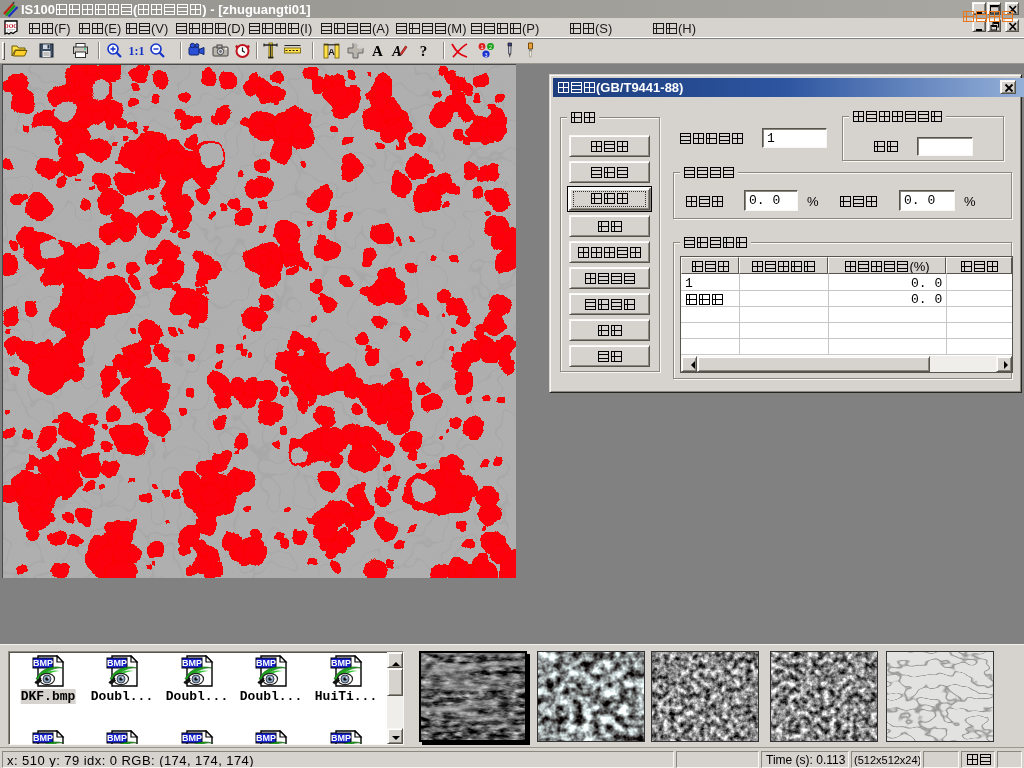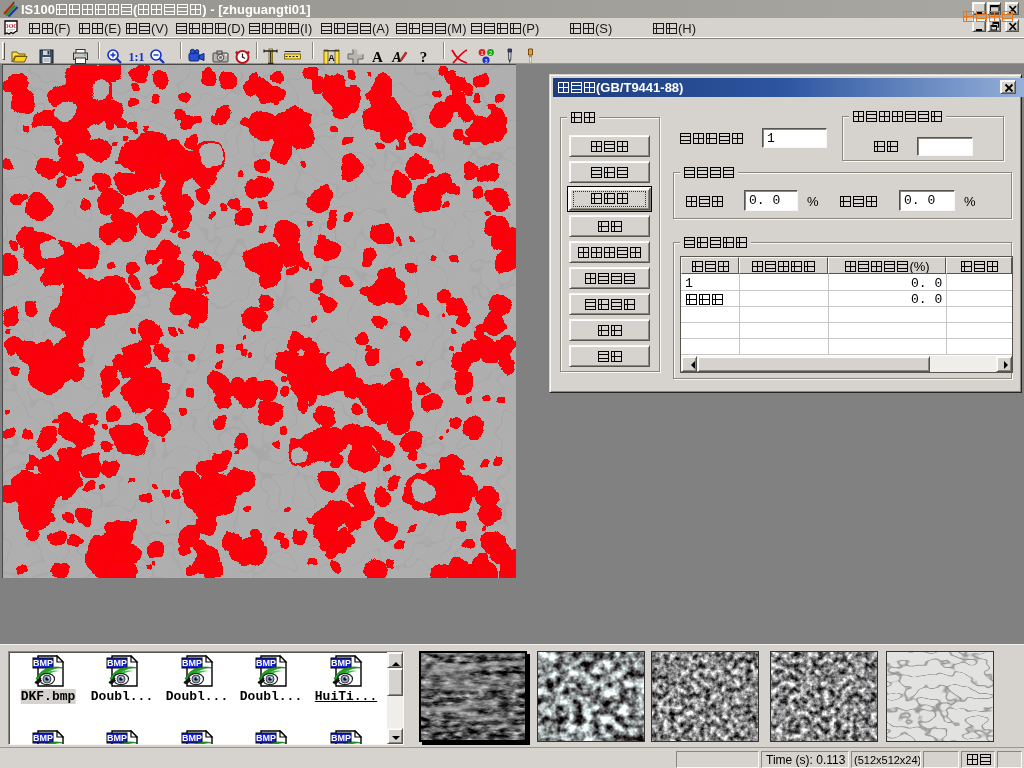--- a/index.html
+++ b/index.html
@@ -10,21 +10,21 @@
 .c1:after{content:"";position:absolute;left:0;right:0;top:6px;border-top:1px solid currentColor}
 .c2:after{content:"";position:absolute;top:0;bottom:0;left:2px;border-left:1px solid currentColor}
 .abs{position:absolute}
 #title{left:0;top:0;width:1024px;height:33px;background:linear-gradient(90deg,#96948e,#a9a7a1);color:#fff;font-weight:bold}
 #title .txt{position:absolute;left:21px;top:2px;white-space:nowrap}
 .wbtn{position:absolute;width:14px;height:13px;background:#d6d3ce;border:1px solid;border-color:#f6f5f2 #57544e #57544e #f6f5f2;box-shadow:inset 1px 1px 0 #fff, inset -1px -1px 0 #8a877f}
 .wbtn svg{position:absolute;left:1px;top:1px}
 #menubar{left:0;top:18px;width:1024px;height:20px;background:#d6d3ce;border-bottom:1px solid #fff;color:#1a1a1a}
 .mi{position:absolute;top:3px;white-space:nowrap}
 #toolbar{left:0;top:39px;width:1024px;height:25px;background:#d6d3ce;border-bottom:1px solid #9a978f}
-.ti{position:absolute;top:8px}
+.ti{position:absolute;top:2px}
 .tsep{position:absolute;top:3px;width:2px;height:17px;border-left:1px solid #8a877f;border-right:1px solid #fff}
 #grip{position:absolute;left:2px;top:3px;width:3px;height:18px;border:1px solid;border-color:#fff #57544e #57544e #fff}
 #imgwrap{left:2px;top:64px;width:514px;height:514px;border-left:1px solid #4a4a4a;border-top:1px solid #4a4a4a}
 #dlg{left:549px;top:74px;width:473px;height:319px;background:#d6d3ce;border:1px solid;border-color:#d6d3ce #26241f #26241f #d6d3ce;box-shadow:inset 1px 1px 0 #f8f7f4, inset -1px -1px 0 #8a877f}
 #dlgtitle{position:absolute;left:3px;top:3px;width:514px;height:19px;background:linear-gradient(90deg,#1d3d7d,#2d55a0 45%,#a7c0e2);color:#fff;font-weight:bold}
 #dlgtitle .txt{position:absolute;left:4px;top:2px}
 .grp{position:absolute;border:1px solid #8b887e;box-shadow:1px 1px 0 #f8f7f4,inset 1px 1px 0 #f8f7f4}
 .grplbl{position:absolute;top:-8px;background:#d6d3ce;padding:0 3px;white-space:nowrap}
 .btn{position:absolute;width:81px;height:22px;background:#d6d3ce;border:1px solid;border-color:#f8f7f4 #57544e #57544e #f8f7f4;box-shadow:inset 1px 1px 0 #fff,inset -1px -1px 0 #8a877f;text-align:center;padding-top:3px}
 .btnfocus{width:85px;height:26px;border:1px solid #000;padding:1px}
@@ -1129,21 +1129,21 @@
 <rect x="1" y="3" width="20" height="10" fill="#1722c8" stroke="#000" stroke-width="1"></rect>
 <text x="11" y="11" font-family="Liberation Sans" font-size="9" font-weight="bold" fill="#fff" text-anchor="middle">BMP</text>
 <path d="M4 24 C9 13 21 10 31 13 C22 12 12 17 9 25 Z" fill="#1fa61f" stroke="#0a570a" stroke-width="0.6"></path>
 <path d="M6 25 C11 17 20 14 28 16 C21 16 13 20 11 26 Z" fill="#35c435"></path>
 <ellipse cx="15" cy="24" rx="7.5" ry="5.6" fill="#fff" stroke="#222" stroke-width="1.2"></ellipse>
 <circle cx="15" cy="24" r="4" fill="#8aa5c0" stroke="#334" stroke-width="0.9"></circle>
 <circle cx="15" cy="24" r="1.8" fill="#111"></circle>
 <circle cx="16.3" cy="22.8" r="0.9" fill="#eef"></circle>
 <path d="M3 28 l6 -5 M4.5 29 l5 -4" stroke="#111" stroke-width="1.7"></path>
 </svg></span>
-      <span class="flbl" style="left:337px;top:37px;transform:translateX(-50%);text-decoration:underline;">HuiTi...</span>
+      <span class="flbl" style="left:337px;top:37px;transform:translateX(-50%);">HuiTi...</span>
       <span class="fic" style="left:321px;top:78px"><svg width="34" height="32" viewBox="0 0 34 32">
 <path d="M6 1 h19 l6 6 v24 h-25 z" fill="#fff" stroke="#000" stroke-width="1.4"></path>
 <path d="M25 1 l6 6 h-6 z" fill="#fff" stroke="#000" stroke-width="1.2"></path>
 <rect x="1" y="3" width="20" height="10" fill="#1722c8" stroke="#000" stroke-width="1"></rect>
 <text x="11" y="11" font-family="Liberation Sans" font-size="9" font-weight="bold" fill="#fff" text-anchor="middle">BMP</text>
 <path d="M4 24 C9 13 21 10 31 13 C22 12 12 17 9 25 Z" fill="#1fa61f" stroke="#0a570a" stroke-width="0.6"></path>
 <path d="M6 25 C11 17 20 14 28 16 C21 16 13 20 11 26 Z" fill="#35c435"></path>
 <ellipse cx="15" cy="24" rx="7.5" ry="5.6" fill="#fff" stroke="#222" stroke-width="1.2"></ellipse>
 <circle cx="15" cy="24" r="4" fill="#8aa5c0" stroke="#334" stroke-width="0.9"></circle>
 <circle cx="15" cy="24" r="1.8" fill="#111"></circle>
@@ -1209,18 +1209,19 @@
 <feComponentTransfer>
               <feFuncA type="table" tableValues="0 0 0 0 0 0 0.6 0 0 0 0 0 0"></feFuncA>
             </feComponentTransfer>
 <feComposite in2="SourceGraphic" operator="over"></feComposite>
           </filter>
 </defs>
         <rect width="108" height="91" fill="#e2e2e0" filter="url(#t4)"></rect>
       </svg></div>
   </div>
 <div class="abs" id="statusbar">
+    <div class="seg" style="left:2px;width:672px;font-size:13px;letter-spacing:0.45px">x: 510 y: 79  idx: 0  RGB: (174, 174, 174)</div>
     <div class="seg" style="left:676px;width:83px"></div>
     <div class="seg" style="left:761px;width:88px">Time (s): 0.113</div>
     <div class="seg" style="left:851px;width:70px;font-size:11px;padding:2px 1px 0 2px">(512x512x24)</div>
     <div class="seg" style="left:923px;width:36px"></div>
     <div class="seg" style="left:961px;width:34px;text-align:center"><i class="cj c0"></i><i class="cj c1"></i></div>
     <div class="seg" style="left:997px;width:25px"></div>
   </div>
 </body></html>

